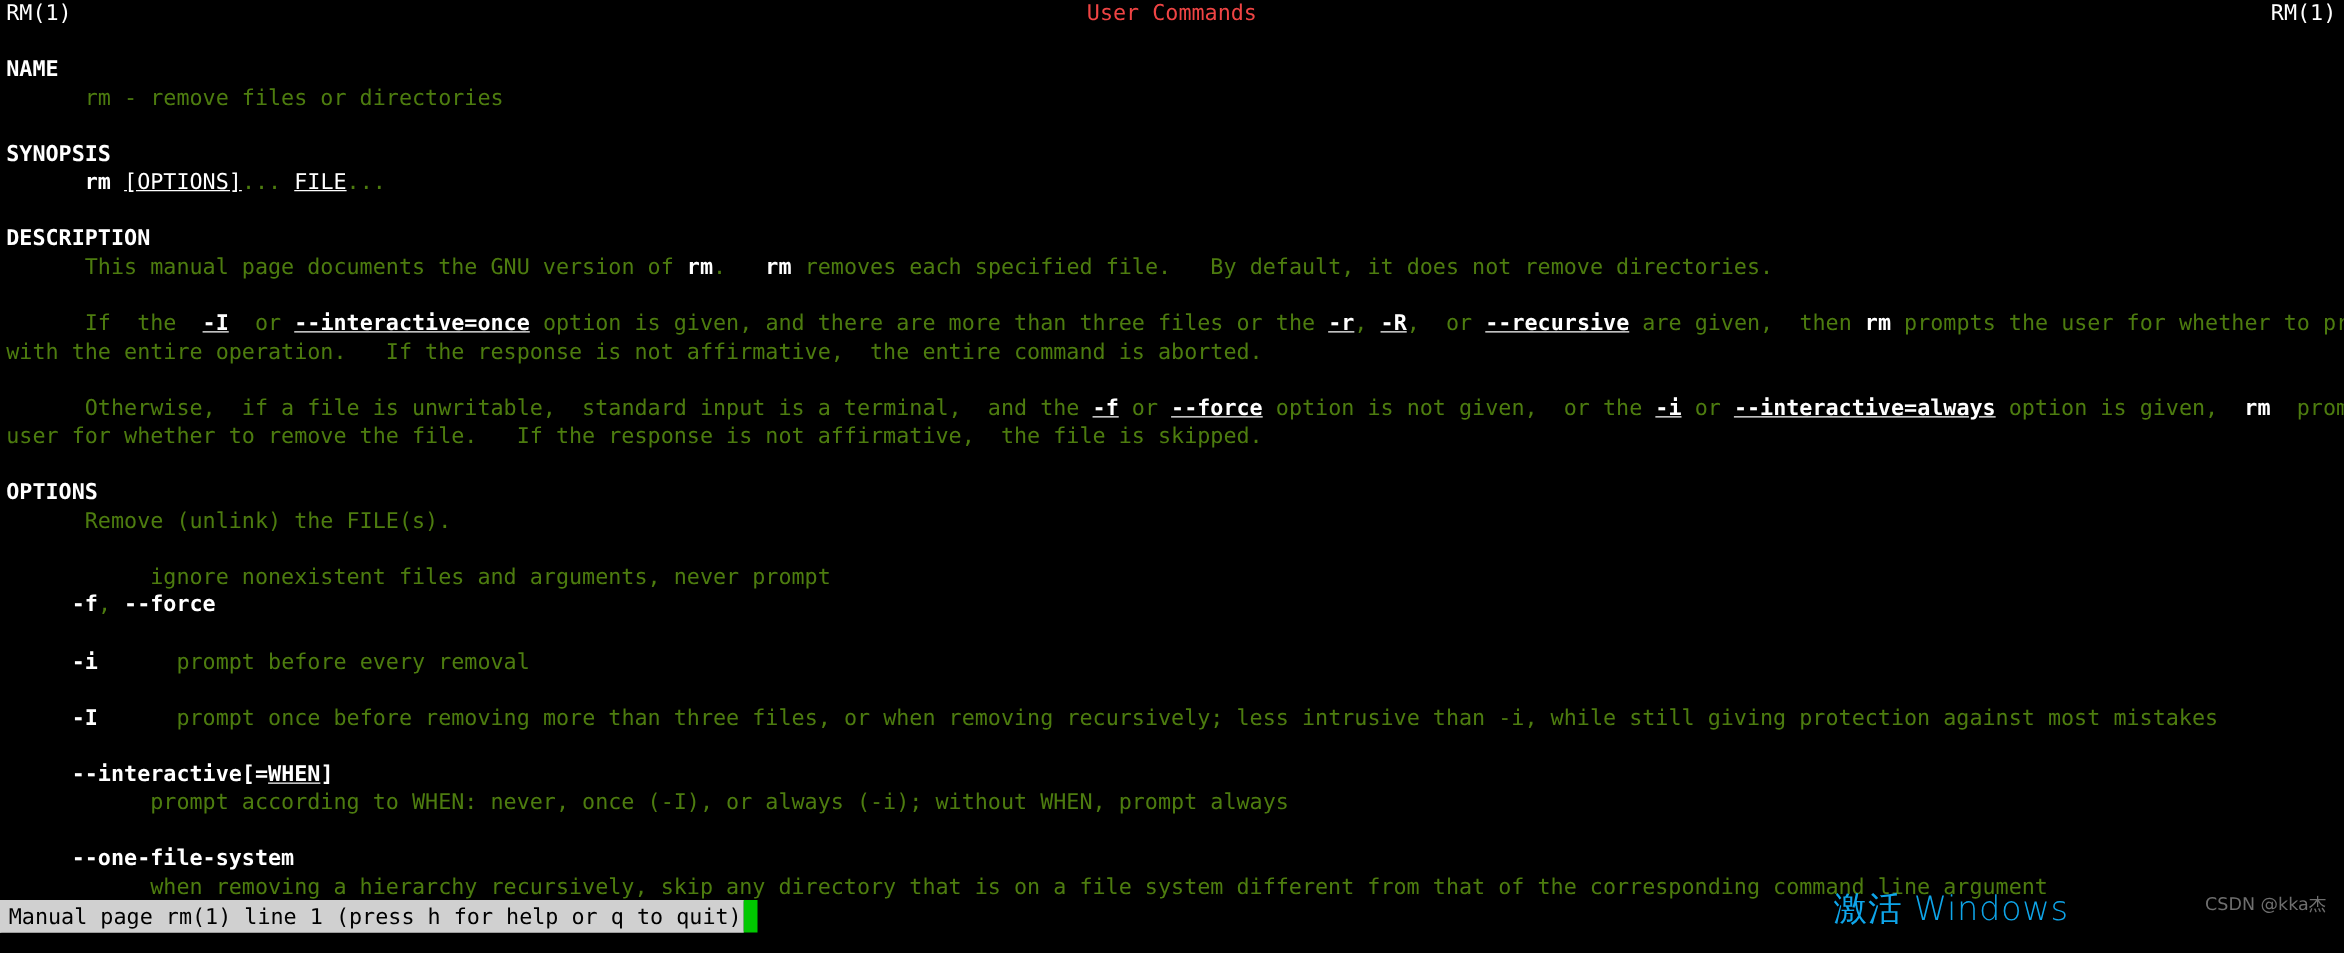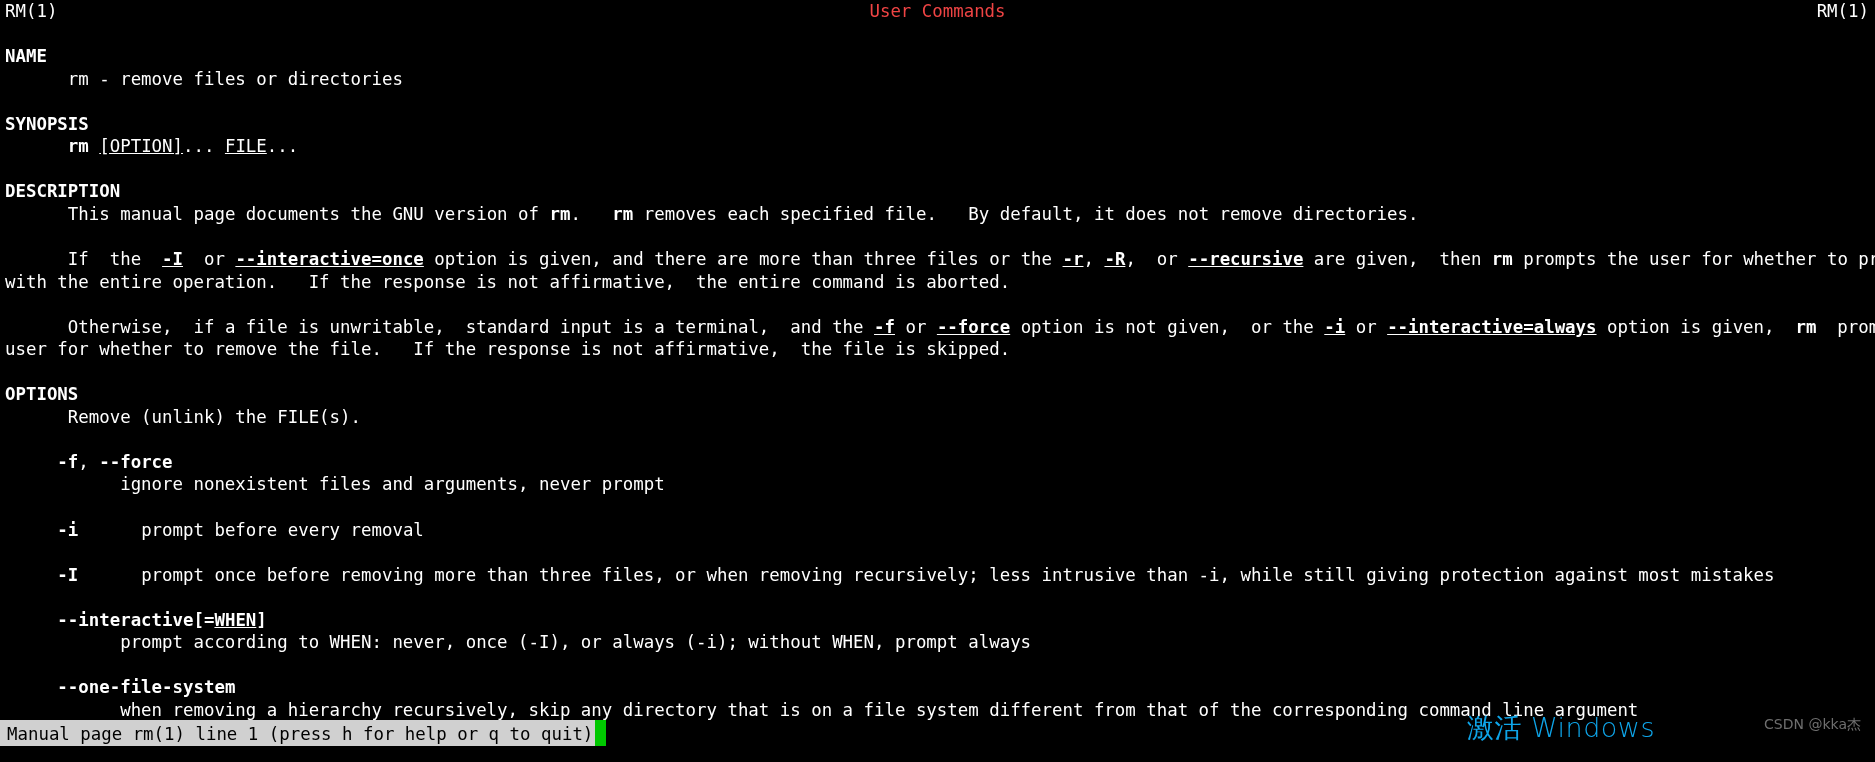--- a/index.html
+++ b/index.html
@@ -42,21 +42,21 @@
     padding-left: 5px;
     box-sizing: border-box;
     letter-spacing: 0px;
   }
 
   
   .b  { color: #ffffff; font-weight: bold; }
   .u  { color: #ffffff; text-decoration: underline; }
   .bu { color: #ffffff; font-weight: bold; text-decoration: underline; }
   .hd { color: #ffffff; font-weight: bold; }
-  .tx { color: #ffffff; }
+  .tx { color: #4d7c0f; }
 
   
   .header-line {
     position: relative;
     white-space: pre;
     height: 22.55px;
     padding-left: 5px;
     box-sizing: border-box;
     color: #ffffff;
   }
@@ -138,21 +138,21 @@
     <div class="header-line"><span>RM(1)</span><span class="header-center">User Commands</span><span class="header-right">RM(1)</span></div>
 
     <div class="spacer"></div>
 
     <div class="ln"><span class="hd">NAME</span></div>
     <div class="ln">      <span class="tx">rm - remove files or directories</span></div>
 
     <div class="spacer"></div>
 
     <div class="ln"><span class="hd">SYNOPSIS</span></div>
-    <div class="ln">      <span class="b">rm</span> <span class="u">[OPTION]</span><span class="tx">... </span><span class="u">FILE</span><span class="tx">...</span></div>
+    <div class="ln">      <span class="b">rm</span> <span class="u">[OPTIONS]</span><span class="tx">... </span><span class="u">FILE</span><span class="tx">...</span></div>
 
     <div class="spacer"></div>
 
     <div class="ln"><span class="hd">DESCRIPTION</span></div>
 
     <div class="ln">      <span class="tx">This manual page documents the GNU version of </span><span class="b">rm</span><span class="tx">.   </span><span class="b">rm</span><span class="tx"> removes each specified file.   By default, it does not remove directories.</span></div>
 
     <div class="spacer"></div>
 
     <div class="ln">      <span class="tx">If  the  </span><span class="bu">-I</span><span class="tx">  or </span><span class="bu">--interactive=once</span><span class="tx"> option is given, and there are more than three files or the </span><span class="bu">-r</span><span class="tx">, </span><span class="bu">-R</span><span class="tx">,  or </span><span class="bu">--recursive</span><span class="tx"> are given,  then </span><span class="b">rm</span><span class="tx"> prompts the user for whether to proceed</span></div>
@@ -165,22 +165,22 @@
 
     <div class="ln"><span class="tx">user for whether to remove the file.   If the response is not affirmative,  the file is skipped.</span></div>
 
     <div class="spacer"></div>
 
     <div class="ln"><span class="hd">OPTIONS</span></div>
     <div class="ln">      <span class="tx">Remove (unlink) the FILE(s).</span></div>
 
     <div id="options-list">
         <div class="spacer"></div>
+        <div class="ln">           <span class="tx">ignore nonexistent files and arguments, never prompt</span></div>
         <div class="ln">     <span class="b">-f</span><span class="tx">, </span><span class="b">--force</span></div>
-        <div class="ln">           <span class="tx">ignore nonexistent files and arguments, never prompt</span></div>
         <div class="spacer"></div>
         <div class="ln">     <span class="b">-i</span>      <span class="tx">prompt before every removal</span></div>
         <div class="spacer"></div>
         <div class="ln">     <span class="b">-I</span>      <span class="tx">prompt once before removing more than three files, or when removing recursively; less intrusive than -i, while still giving protection against most mistakes</span></div>
         <div class="spacer"></div>
         <div class="ln">     <span class="b">--interactive</span><span class="b">[=</span><span class="bu">WHEN</span><span class="b">]</span></div>
         <div class="ln">           <span class="tx">prompt according to WHEN: never, once (-I), or always (-i); without WHEN, prompt always</span></div>
         <div class="spacer"></div>
         <div class="ln">     <span class="b">--one-file-system</span></div>
         <div class="ln">           <span class="tx">when removing a hierarchy recursively, skip any directory that is on a file system different from that of the corresponding command line argument</span></div>

